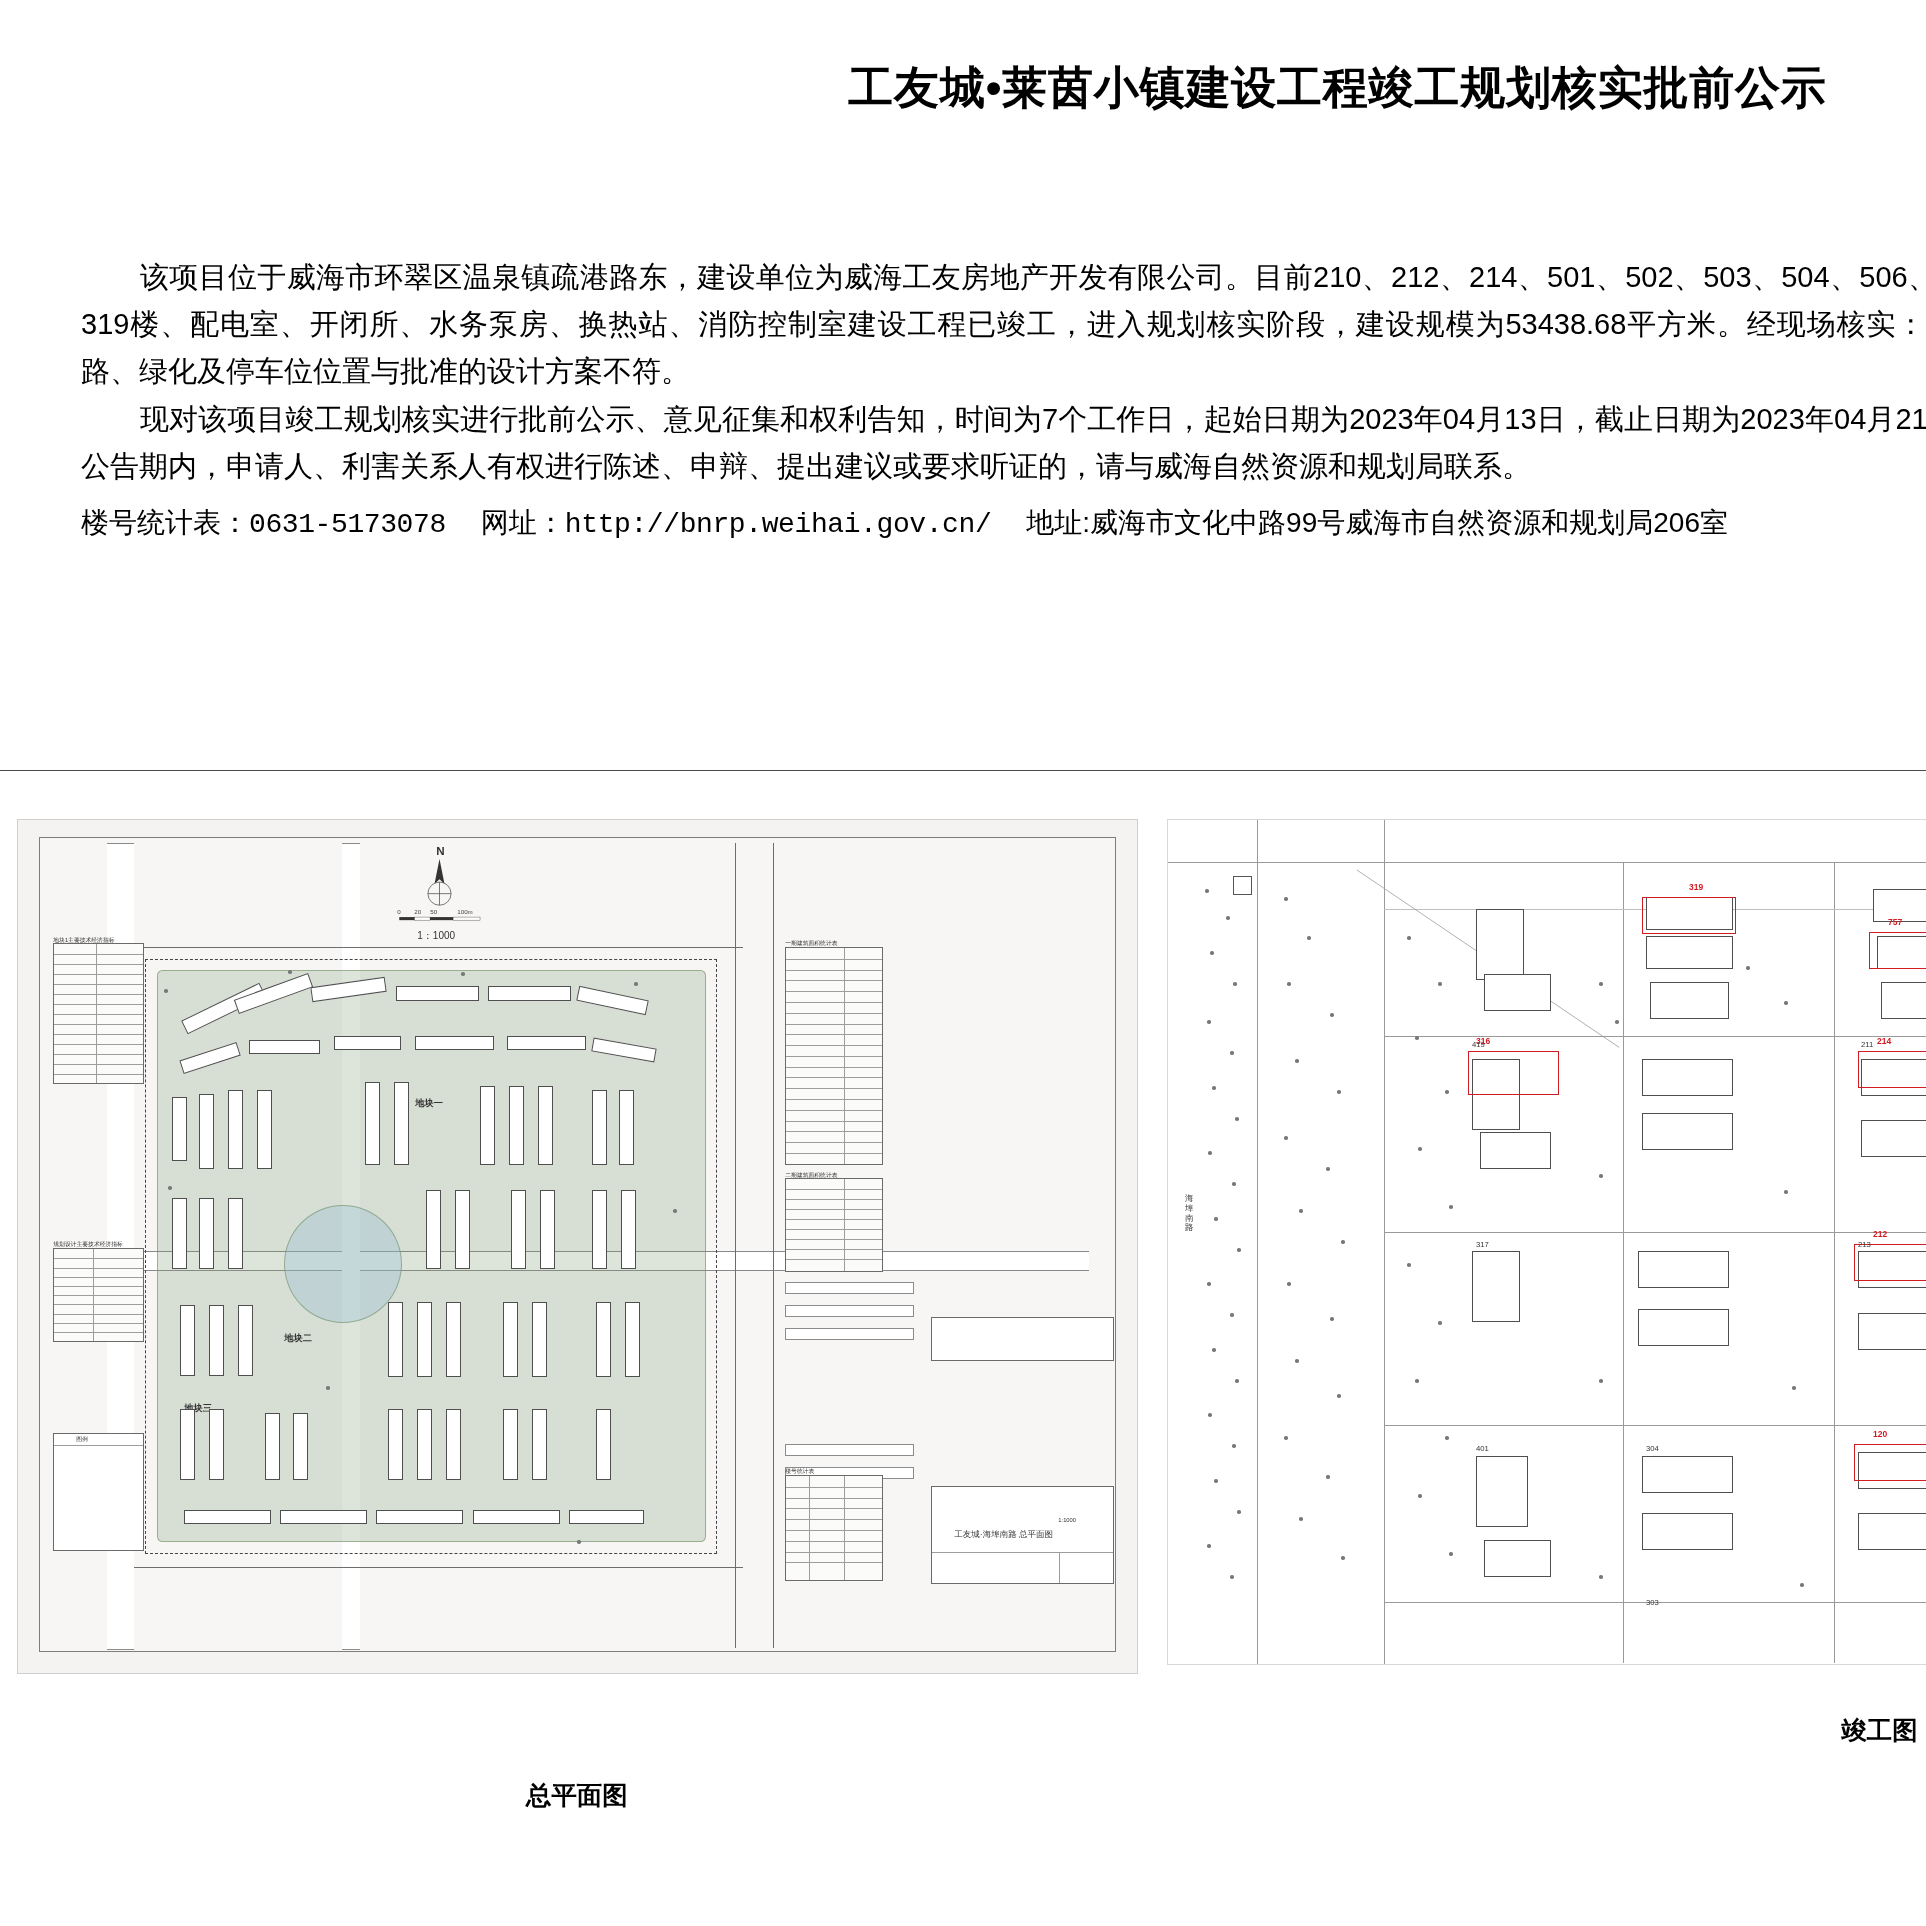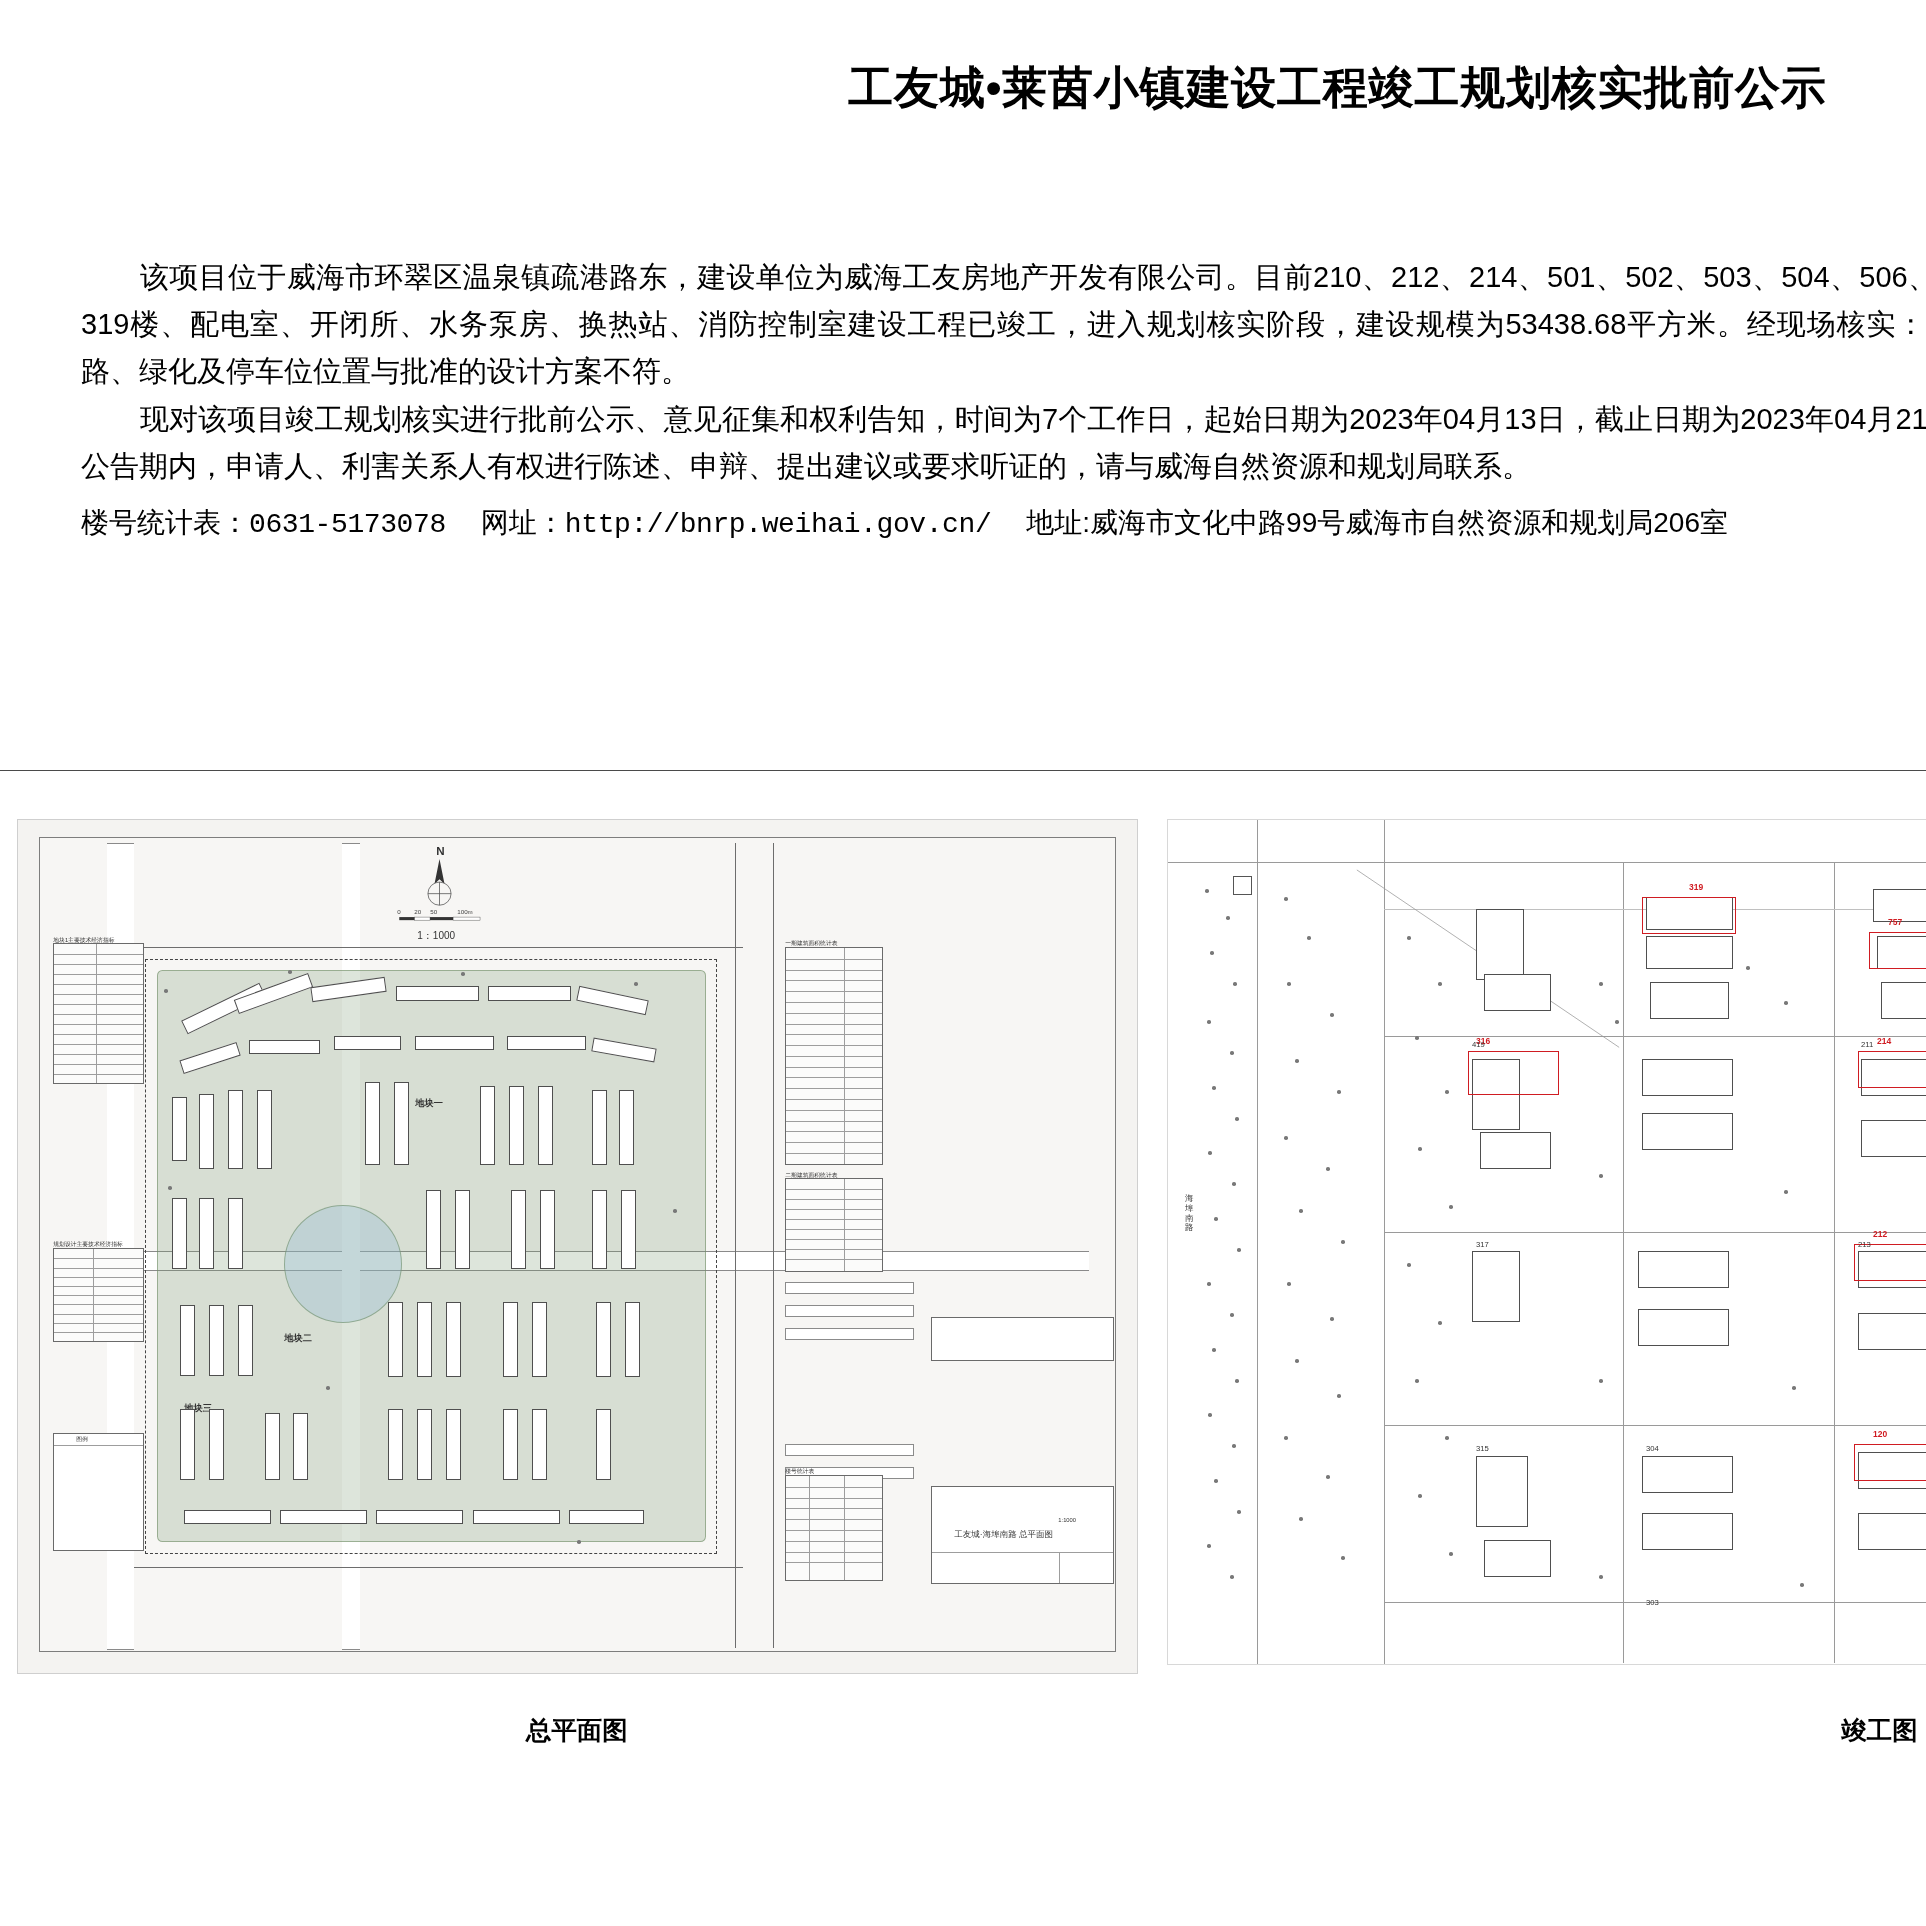--- a/index.html
+++ b/index.html
@@ -89,21 +89,21 @@
     background: #ffffff;
     border: 0.8px solid #d8d8d8;
     overflow: hidden;
   }
   .plan-caption {
     position: absolute;
     font-size: 25.4px;
     font-weight: bold;
     text-align: center;
   }
-  .cap-a { left: 17.3px; top: 1714px; width: 1119px; }
+  .cap-a { left: 17.3px; top: 1779px; width: 1119px; }
   .cap-b { left: 1167px; top: 1714px; width: 1425px; }
 
   
   .dl { position: absolute; background: #6d6d6d; }
   .dl-thin { position: absolute; background: #9a9a9a; }
   .dbox {
     position: absolute;
     border: 0.4px solid #8a8a8a;
     background: rgba(255,255,255,0.25);
   }
@@ -550,21 +550,21 @@
     <span class="redtxt" style="left:709px;top:216px;">214</span>
 
     <div class="redbox" style="left:686px;top:424px;width:96px;height:35px;"></div>
     <span class="redtxt" style="left:705px;top:409px;">212</span>
 
     <div class="redbox" style="left:686px;top:624px;width:96px;height:35px;"></div>
     <span class="redtxt" style="left:705px;top:609px;">120</span>
 
     <span class="bldtxt" style="left:304px;top:220px;">419</span>
     <span class="bldtxt" style="left:308px;top:420px;">317</span>
-    <span class="bldtxt" style="left:308px;top:624px;">315</span>
+    <span class="bldtxt" style="left:308px;top:624px;">401</span>
     <span class="bldtxt" style="left:478px;top:624px;">304</span>
     <span class="bldtxt" style="left:478px;top:778px;">303</span>
     <span class="bldtxt" style="left:690px;top:420px;">213</span>
     <span class="bldtxt" style="left:693px;top:220px;">211</span>
 
     <div class="tree" style="left:431px;top:162px;"></div>
       <div class="tree" style="left:447px;top:200px;"></div>
     <div class="tree" style="left:578px;top:146px;"></div>
       <div class="tree" style="left:616px;top:181px;"></div>
 

